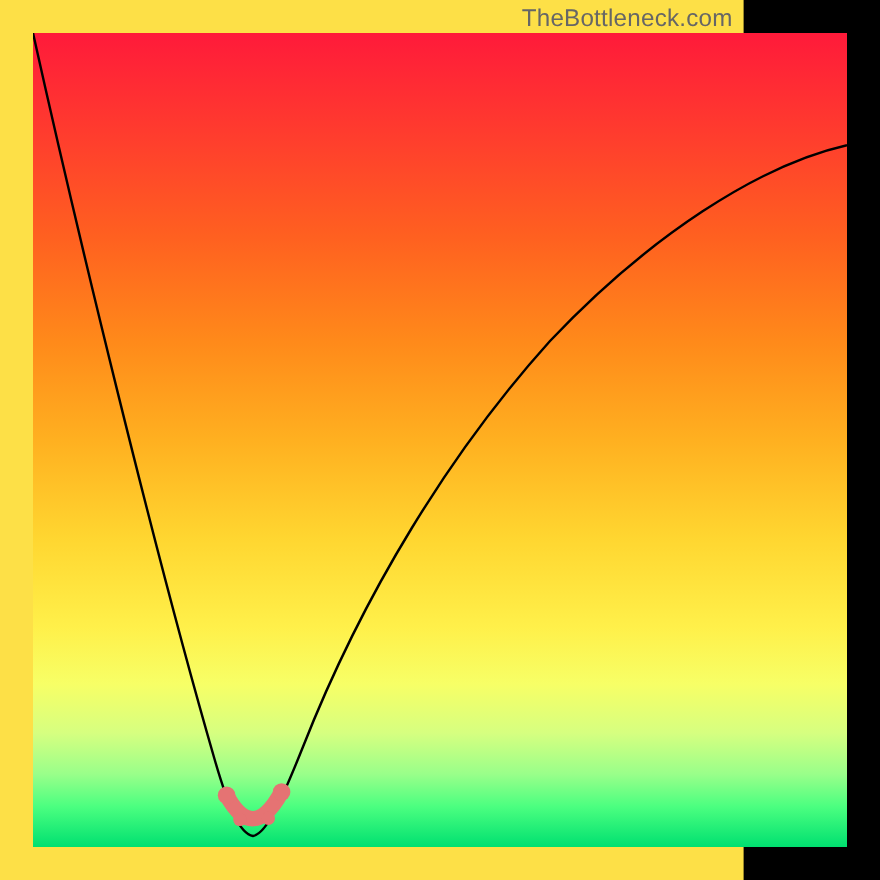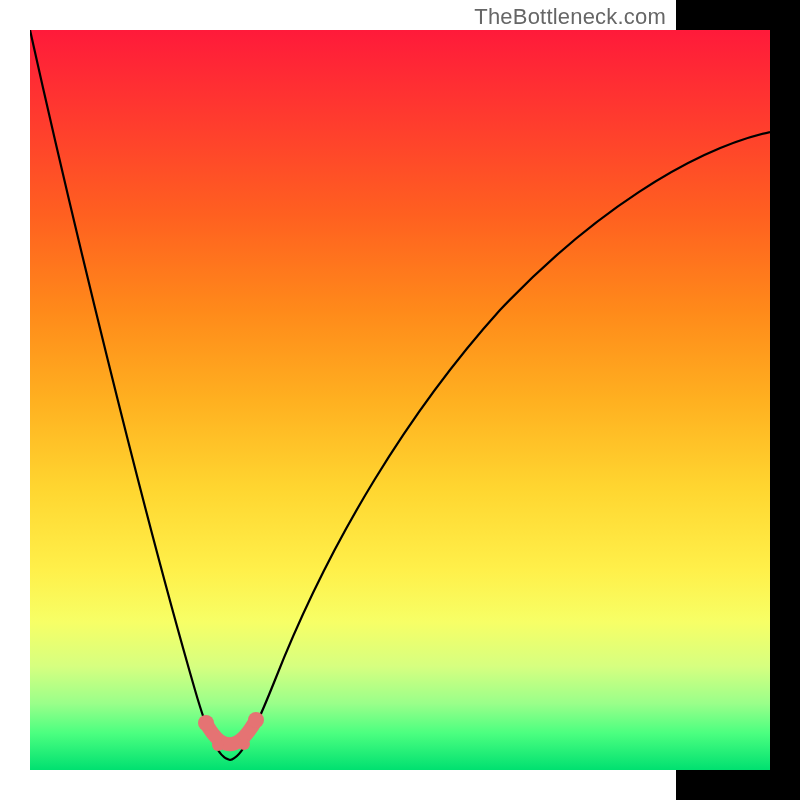--- a/index.html
+++ b/index.html
@@ -8,21 +8,21 @@
     width: 800px;
     height: 800px;
     overflow: hidden;
     background: #000;
     font-family: Arial, Helvetica, sans-serif;
   }
   .frame {
     position: relative;
     width: 676px;
     height: 800px;
-    background: #ffffff;
+    background: #fde047;
   }
   .plot-area {
     position: absolute;
     left: 30px;
     top: 30px;
     width: 740px;
     height: 740px;
     
     background: linear-gradient(to bottom,
       #ff1a3a 0%,

